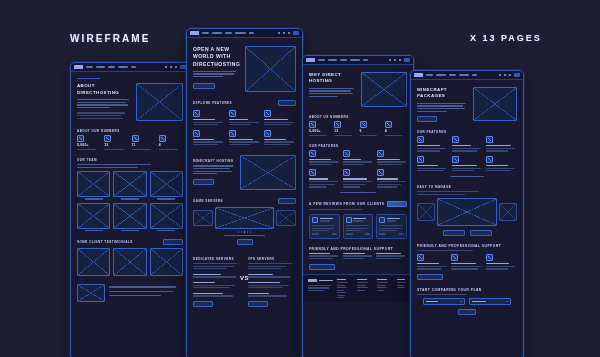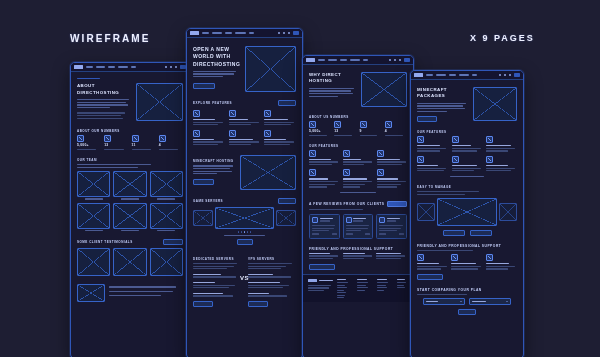--- a/index.html
+++ b/index.html
@@ -100,21 +100,21 @@
   .fcol{display:flex;flex-direction:column;gap:1.4px;}
   .flink{height:1.1px;background:#3d4b7d;border-radius:.5px;}
   .inputbox{background:#1c2748;border:.5px solid #3663c8;border-radius:1px;height:5px;}
 </style>
 </head>
 <body>
 
 <div class="stage">
 
   <div class="hdr" id="wf-title">WIREFRAME</div>
-  <div class="hdr" id="pg-count">X 9 PAGES</div>
+  <div class="hdr" id="pg-count">X 13 PAGES</div>
 
   <div class="panel" id="panel1">
     <div class="inner">
       <div class="nav">
         <div class="logo"></div>
         <div class="navlink" style="width:7px"></div>
         <div class="navlink" style="width:9px"></div>
         <div class="navlink" style="width:7px"></div>
         <div class="navlink" style="width:10px"></div>
         <div class="navlink" style="width:5px"></div>

